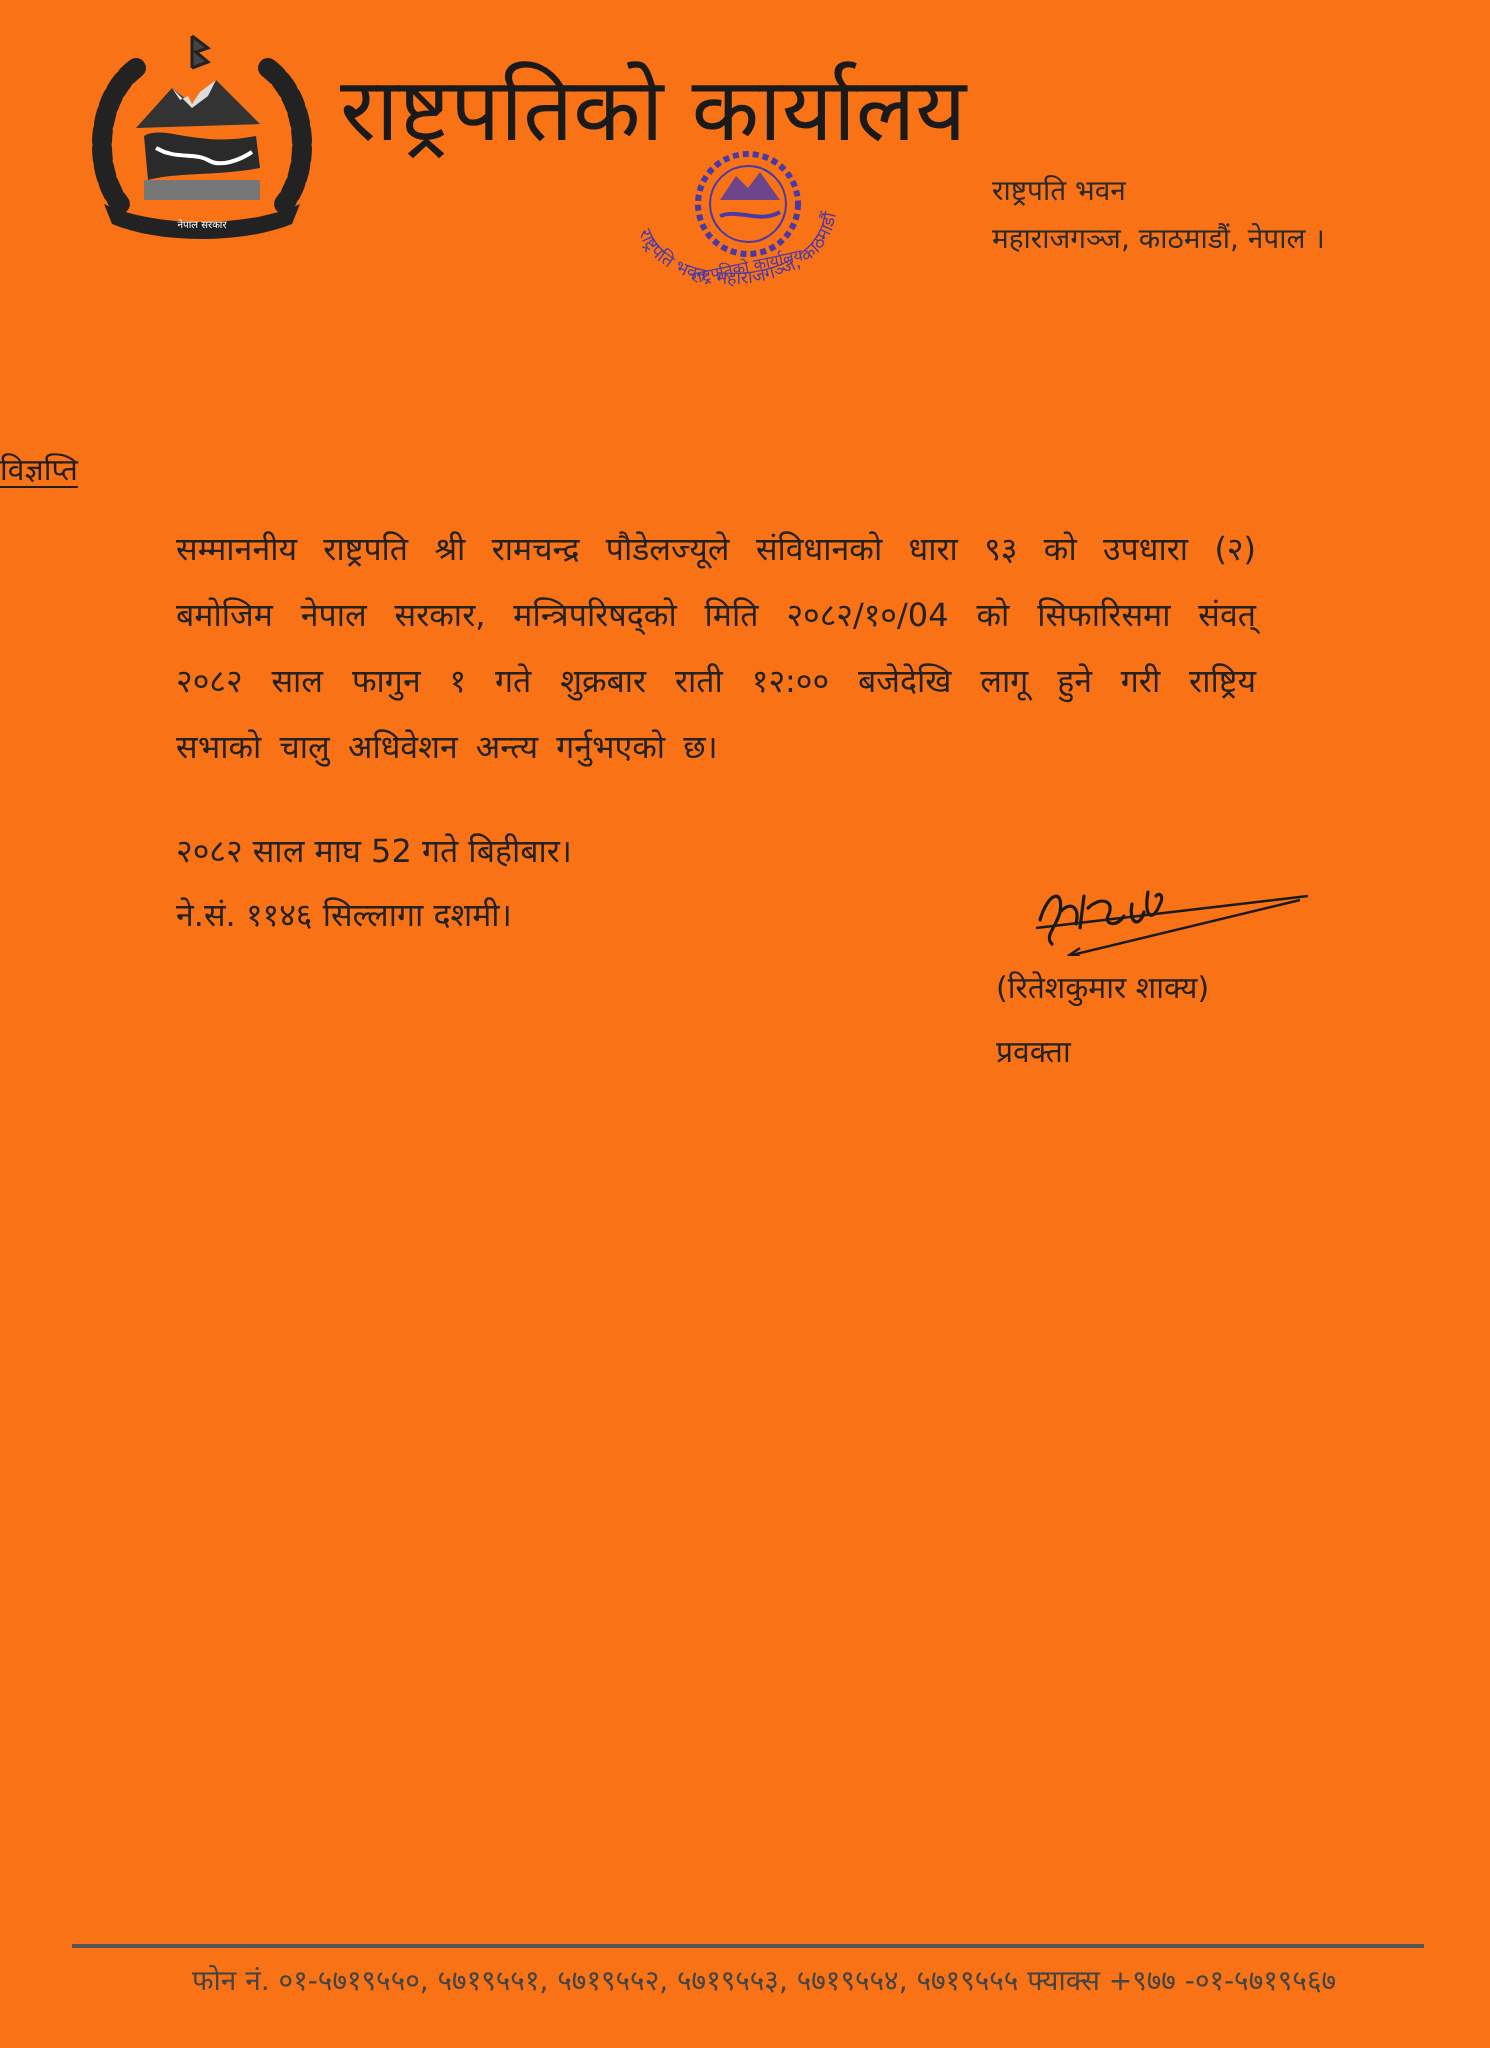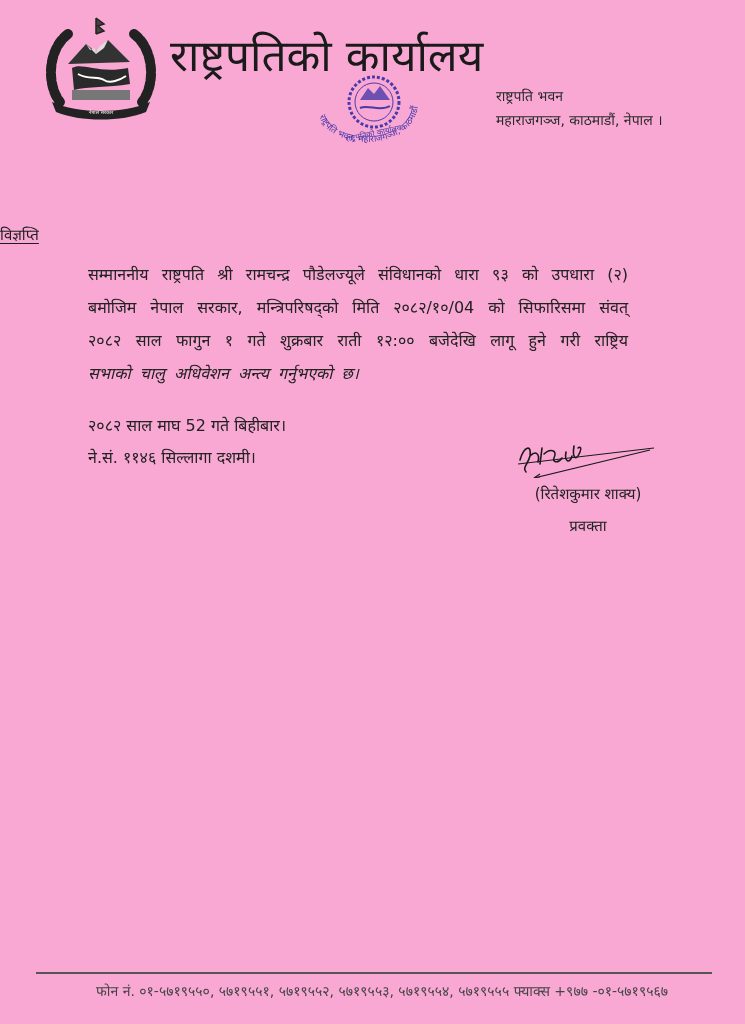--- a/index.html
+++ b/index.html
@@ -12,21 +12,21 @@
       height: 1024px;
       position: relative;
       overflow: hidden;
       font-family: "DejaVu Sans", sans-serif;
       color: #1e1e1e;
     }
     .page {
       position: absolute;
       left: 0; top: 0;
       width: 745px; height: 1024px;
-      background: #f9a8d4;
+      background: #f97316;
     }
     
     .emblem {
       position: absolute;
       left: 38px; top: 14px;
       width: 126px; height: 108px;
     }
     .title {
       position: absolute;
       left: 170px; top: 28px;
@@ -75,41 +75,39 @@
     }
     .body-para .line {
       display: block;
       text-align: justify;
       text-align-last: justify;
       white-space: nowrap;
       word-spacing: 4px;
     }
     .body-para .line.last {
       text-align-last: left;
-      font-style: italic;
     }
     .date-lines {
       position: absolute;
       left: 88px; top: 410px;
       font-size: 16px;
       line-height: 32px;
       color: #222;
       white-space: nowrap;
     }
     
     .signature {
       position: absolute;
       left: 514px; top: 438px;
       width: 150px; height: 40px;
     }
     .signer {
       position: absolute;
       left: 498px; top: 478px;
       width: 180px;
-      text-align: center;
       font-size: 15px;
       line-height: 32px;
       color: #222;
     }
     
     .footer-rule {
       position: absolute;
       left: 36px; top: 972px;
       width: 676px; height: 2px;
       background: #555;

